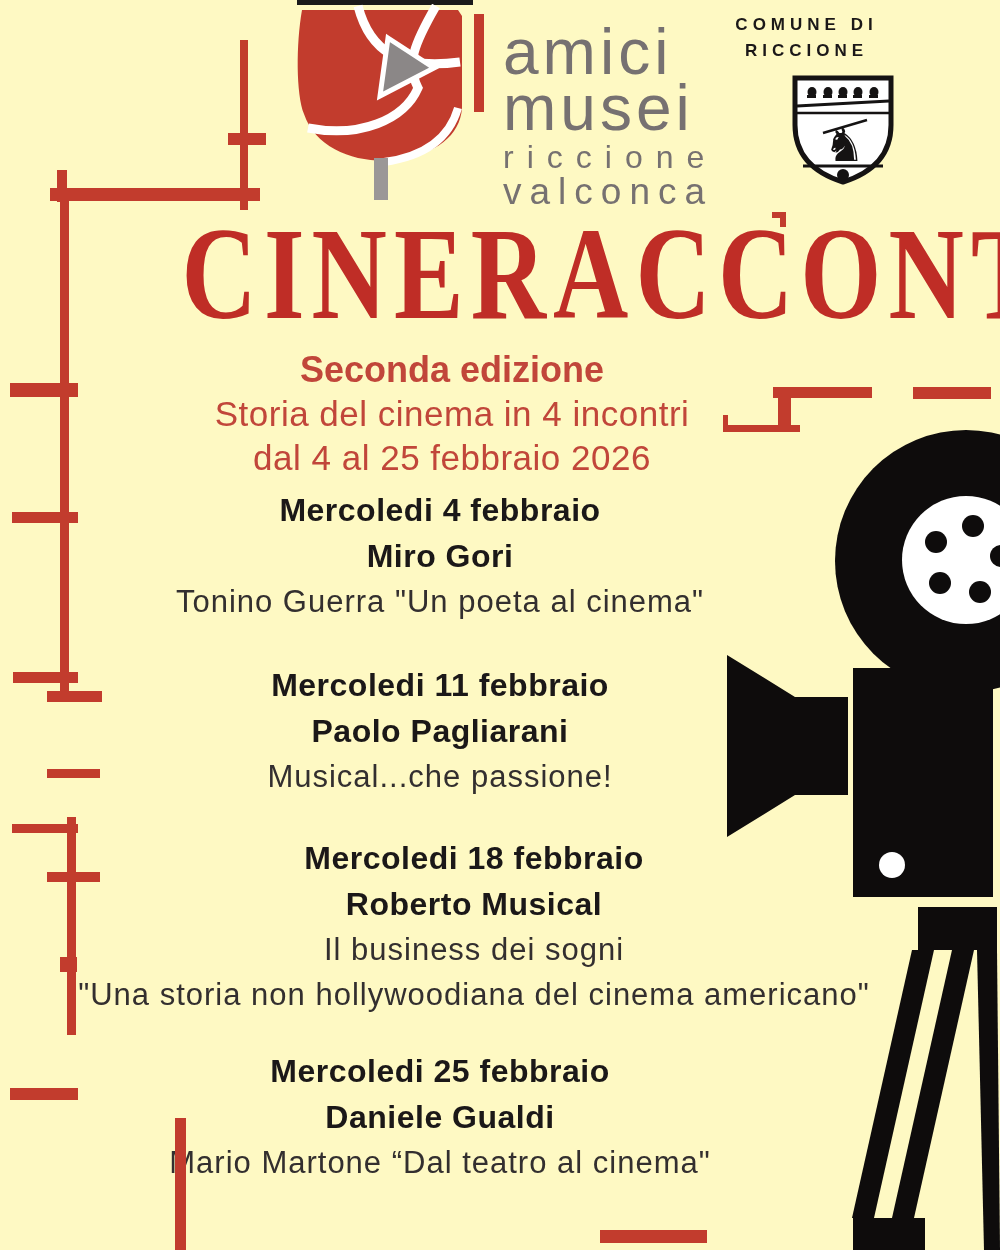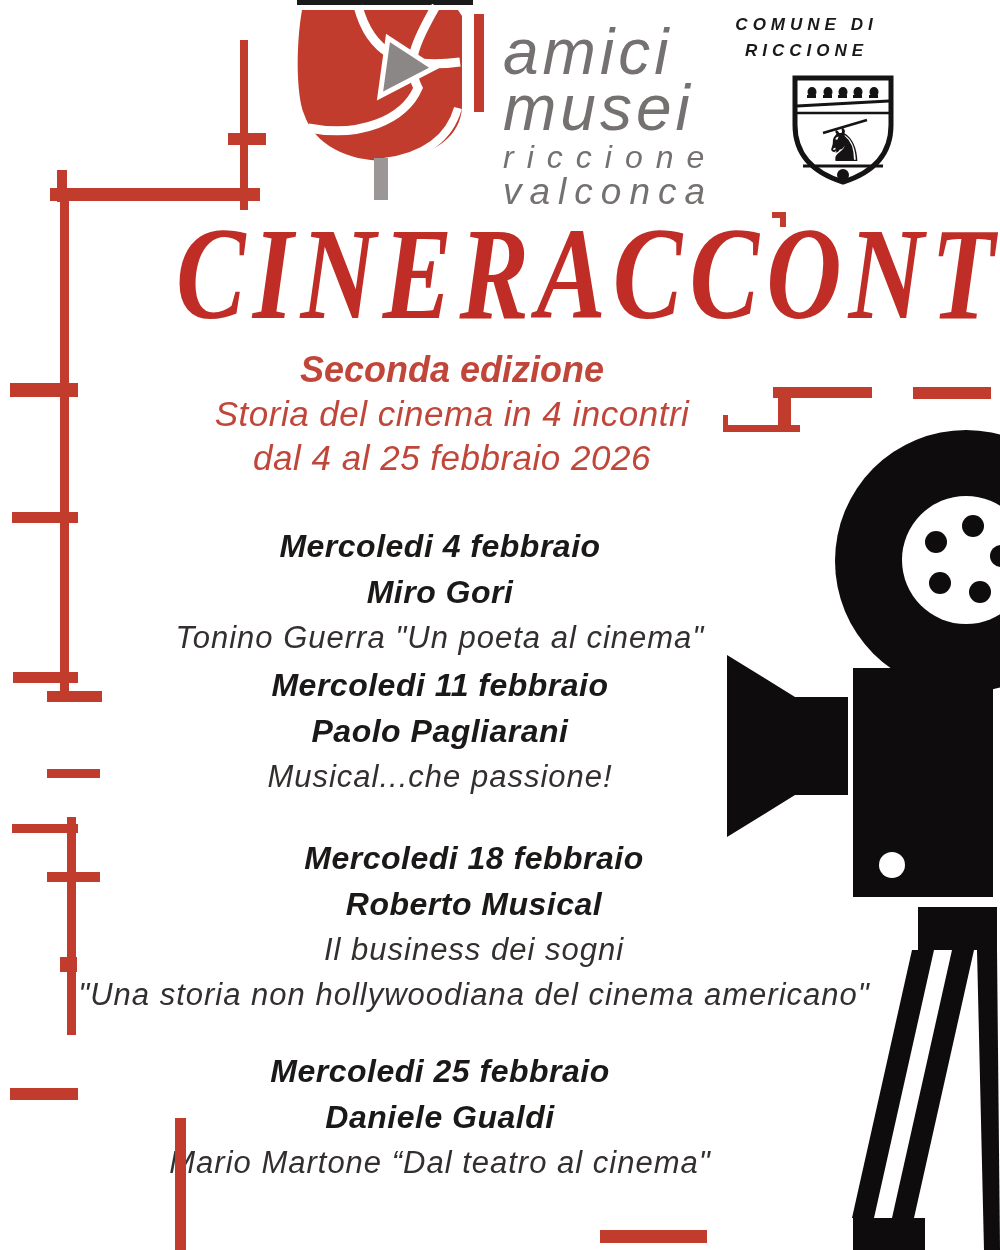--- a/index.html
+++ b/index.html
@@ -1,20 +1,19 @@
 <!DOCTYPE html>
 <html><head>
 <meta charset="utf-8">
 <style>
   html,body{margin:0;padding:0;background:#e8e8e8;}
   #poster{
     position:relative;width:1000px;height:1250px;margin:0 auto;
-    background:#ffffff;overflow:hidden;
+    background:#fef9c3;overflow:hidden;
     font-family:"Liberation Sans",sans-serif;
-    font-style:italic;
   }
   .abs{position:absolute;}
 
   
   #topbar{left:297px;top:0;width:176px;height:5px;background:#1a1a1a;}
   #rose{left:288px;top:4px;}
   #amici{left:503px;top:24px;color:#767171;}
   #amici .big{font-size:64px;line-height:56px;letter-spacing:4px;font-weight:400;}
   #amici .mid{font-size:32px;line-height:32px;letter-spacing:13px;margin-top:5px;}
   #amici .low{font-size:37px;line-height:38px;letter-spacing:8px;}
@@ -30,21 +29,21 @@
 
   
   #subtitle{left:0;top:348px;width:880px;text-align:center;color:#c1463a;padding-left:12px;}
   #subtitle .l1{font-size:36px;line-height:44px;font-weight:700;}
   #subtitle .l2,#subtitle .l3{font-size:35px;line-height:44px;font-weight:400;letter-spacing:0.5px;text-align:center;}
 
   
   .event{left:0;width:880px;text-align:center;}
   .event .date,.event .speaker{font-size:32px;line-height:46px;font-weight:700;color:#1b1818;letter-spacing:0.5px;}
   .event .desc{font-size:31px;line-height:45px;font-weight:400;color:#332f2f;letter-spacing:1px;}
-  #event1{top:487px;margin-top:36px;} #event2{top:662px;} #event3{top:835px;margin-left:34px;} #event4{top:1048px;}
+  #event1{top:487px;} #event2{top:662px;} #event3{top:835px;margin-left:34px;} #event4{top:1048px;}
 
   
   .mark{position:absolute;background:#c23c2d;}
 
   
   #camera{left:700px;top:420px;}
 </style>
 </head>
 <body>
 

